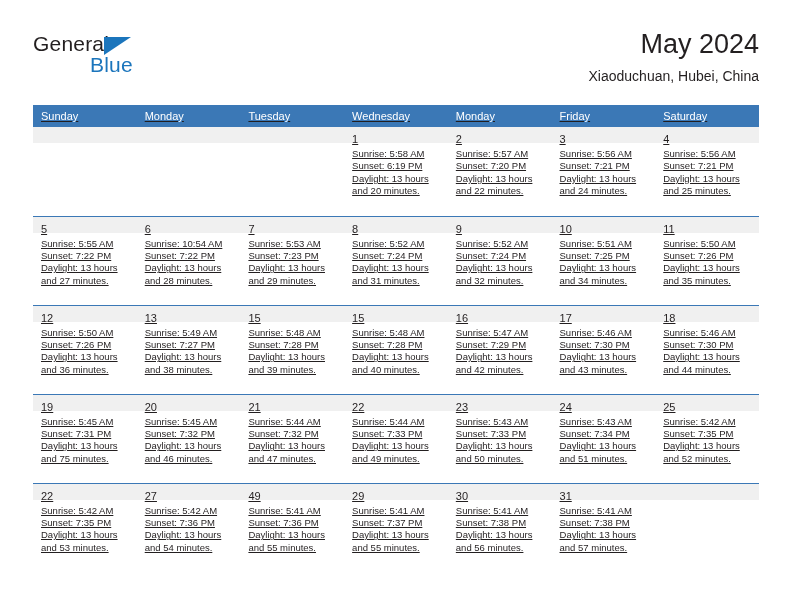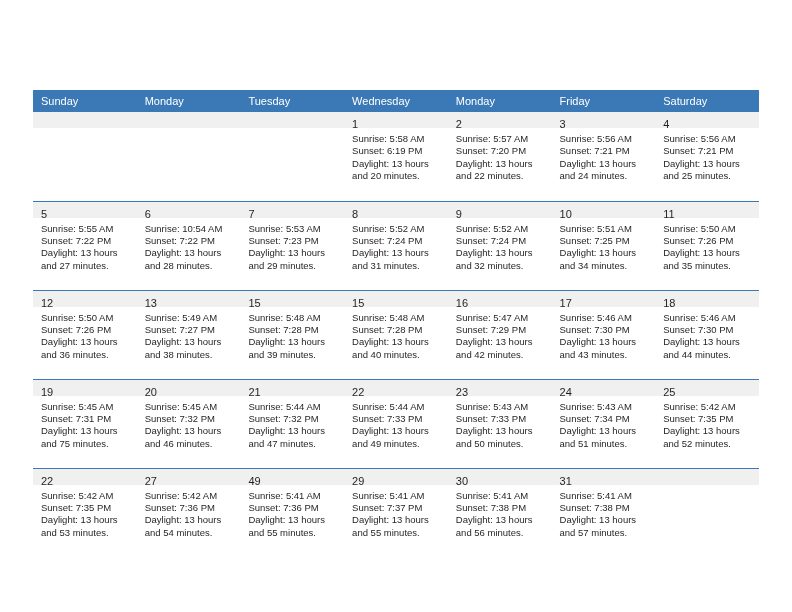--- a/index.html
+++ b/index.html
@@ -81,24 +81,25 @@
     font-size: 14px;
     color: #231f20;
     line-height: 17px;
     white-space: nowrap;
   }
 
   
   .calendar {
     position: absolute;
     left: 33px;
-    top: 90px;
+    top: 105px;
     width: 726px;
     border-collapse: collapse;
     table-layout: fixed;
+    text-decoration: underline;
   }
   .calendar th {
     background: #3b78b6;
     color: #ffffff;
     font-size: 11px;
     font-weight: normal;
     text-align: left;
     padding: 5px 0 5px 8px;
     height: 19px;
     box-sizing: border-box;
@@ -135,20 +136,34 @@
   }
   .empty .daynum-band {
     background: #f0f0f0;
   }
 </style>
 </head>
 <body>
 
 <div class="page">
 
+  <div class="header">
+
+    <div class="logo">
+      <span class="logo-general">General</span>
+      <span class="logo-triangle"></span>
+      <span class="logo-blue">Blue</span>
+    </div>
+
+    <div class="title-block">
+      <div class="cal-title">May 2024</div>
+      <div class="cal-subtitle">Xiaoduchuan, Hubei, China</div>
+    </div>
+
+  </div>
 
   <table class="calendar">
     <thead>
       <tr id="weekday-row">
           <th>Sunday</th>
           <th>Monday</th>
           <th>Tuesday</th>
           <th>Wednesday</th>
           <th>Monday</th>
           <th>Friday</th>

